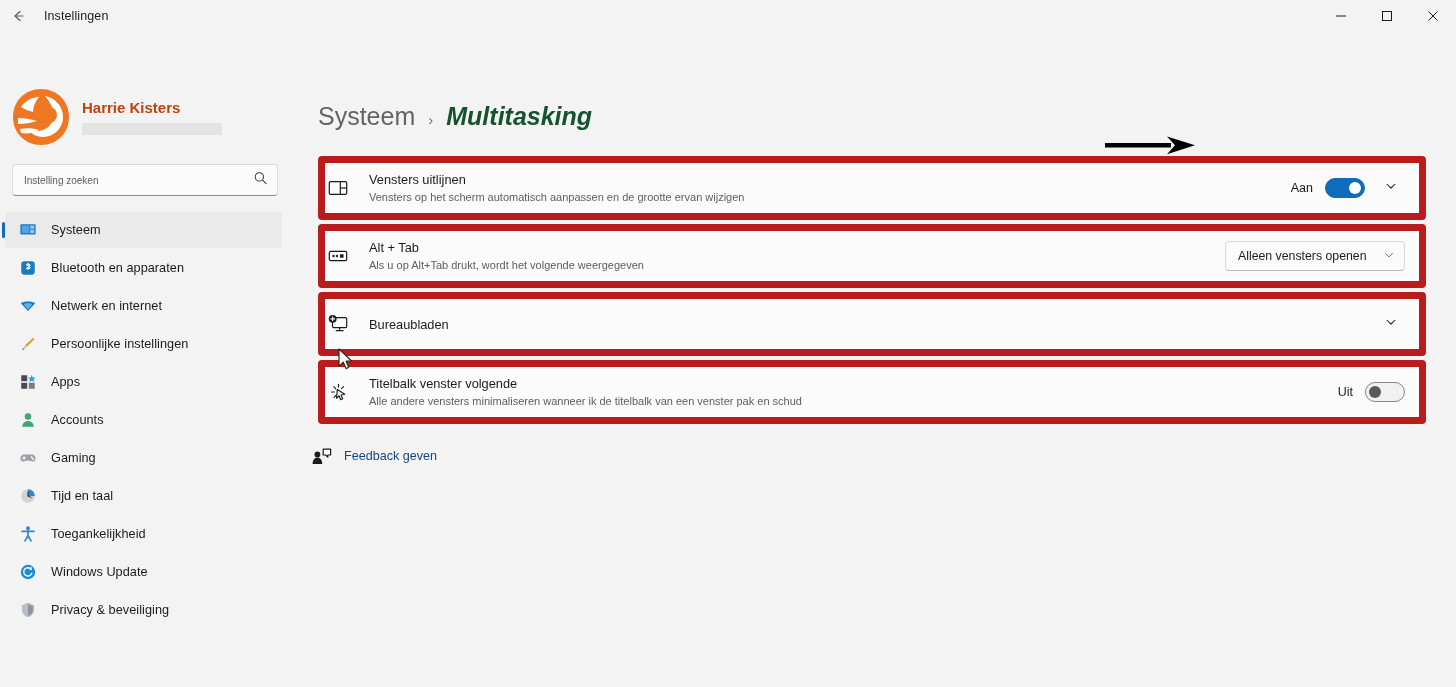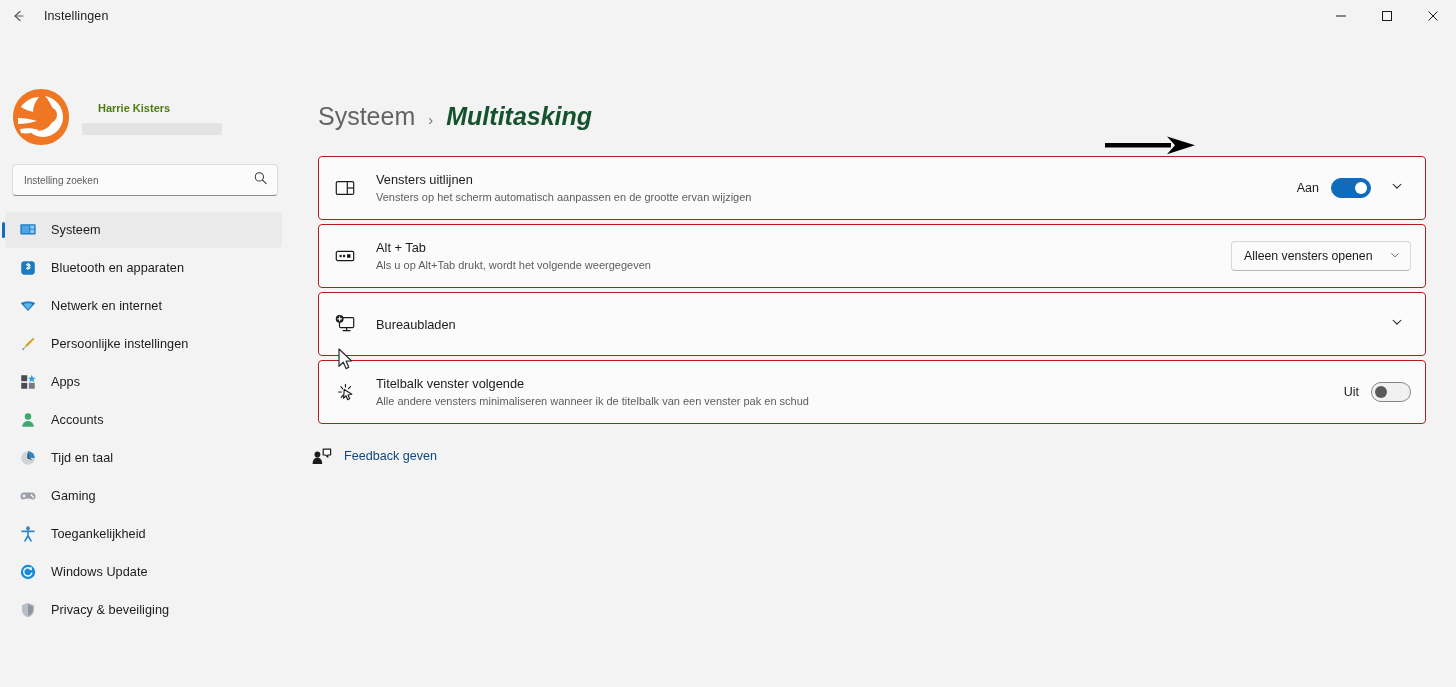--- a/index.html
+++ b/index.html
@@ -78,25 +78,24 @@
   .avatar {
     width: 62px; height: 62px;
     flex: 0 0 62px;
     border-radius: 50%;
     overflow: hidden;
     display: flex; align-items: center; justify-content: center;
     background: transparent;
   }
   .profile-text { margin-left: 10px; }
   .profile-name {
-    font-size: 11px;
+    font-size: 15px;
     font-weight: bold;
-    color: #4d7c0f;
+    color: #c2410c;
     line-height: 16px;
-    margin-left: 16px;
   }
   .profile-email-redacted {
     margin-top: 7px;
     width: 140px; height: 12px;
     background: #e3e3e4;
     border-radius: 2px;
   }
   .search-wrap {
     margin: 12px 12px 10px 12px;
     position: relative;
@@ -182,26 +181,26 @@
   .crumb-current {
     font-size: 25px;
     color: #14532d;
     font-weight: bold;
     font-style: italic;
   }
 
   .cards { display: flex; flex-direction: column; }
   .card {
     background: #fbfbfb;
-    border: 1px solid #b91c1c;
+    border: 7px solid #b91c1c;
     border-radius: 4px;
     margin-bottom: 4px;
     display: flex;
     align-items: center;
-    padding: 0 14px 0 13px;
+    padding: 0 14px 0 0;
     min-height: 64px;
     cursor: default;
   }
   .card-icon {
     width: 26px; height: 26px;
     flex: 0 0 26px;
     display: flex; align-items: center; justify-content: center;
     margin-right: 18px;
     position: relative;
   }
@@ -444,38 +443,38 @@
               <circle cx="10" cy="6" r="3.6" fill="#3fa86f"></circle>
               <path d="M3.6 17.5 C3.6 13.6 6.5 11 10 11 C13.5 11 16.4 13.6 16.4 17.5 Z" fill="#3fa86f"></path>
             </svg>
           </span>
           <span class="nav-label">Accounts</span>
         </div>
 
         <div class="nav-item">
           <span class="nav-icon">
             <svg width="18" height="18" viewBox="0 0 20 20">
-              <circle cx="10" cy="10" r="7.6" fill="#cfd4d9"></circle>
-              <path d="M10 2.4 A7.6 7.6 0 0 1 17.6 10 L10 10 Z" fill="#2f86c8"></path>
-              <path d="M10 10 L10 5.4 M10 10 L13.4 11.6" stroke="#2b2b2b" stroke-width="1.1" stroke-linecap="round"></path>
-            </svg>
-          </span>
-          <span class="nav-label">Tijd en taal</span>
-        </div>
-
-        <div class="nav-item">
-          <span class="nav-icon">
-            <svg width="18" height="18" viewBox="0 0 20 20">
               <path d="M5.4 6 H14.6 C17 6 18.4 8.2 18.4 10.6 C18.4 12.6 17.2 14 15.6 14 C14 14 13.4 12.8 10 12.8 C6.6 12.8 6 14 4.4 14 C2.8 14 1.6 12.6 1.6 10.6 C1.6 8.2 3 6 5.4 6 Z" fill="#9aa0a6"></path>
               <path d="M5.6 8.3 V11.5 M4 9.9 H7.2" stroke="#ffffff" stroke-width="1.15" stroke-linecap="round"></path>
               <circle cx="14" cy="9.1" r="1.05" fill="#ffffff"></circle>
               <circle cx="15.6" cy="11" r="1.05" fill="#ffffff"></circle>
             </svg>
           </span>
           <span class="nav-label">Gaming</span>
+        </div>
+
+        <div class="nav-item">
+          <span class="nav-icon">
+            <svg width="18" height="18" viewBox="0 0 20 20">
+              <circle cx="10" cy="10" r="7.6" fill="#cfd4d9"></circle>
+              <path d="M10 2.4 A7.6 7.6 0 0 1 17.6 10 L10 10 Z" fill="#2f86c8"></path>
+              <path d="M10 10 L10 5.4 M10 10 L13.4 11.6" stroke="#2b2b2b" stroke-width="1.1" stroke-linecap="round"></path>
+            </svg>
+          </span>
+          <span class="nav-label">Tijd en taal</span>
         </div>
 
         <div class="nav-item">
           <span class="nav-icon">
             <svg width="18" height="18" viewBox="0 0 20 20">
               <circle cx="10" cy="3.6" r="2.1" fill="#2f86c8"></circle>
               <path d="M3.4 7 H16.6" stroke="#2f86c8" stroke-width="1.9" stroke-linecap="round"></path>
               <path d="M10 6.6 V12 M10 12 L6.6 17.6 M10 12 L13.4 17.6" stroke="#2f86c8" stroke-width="1.9" stroke-linecap="round" fill="none"></path>
             </svg>
           </span>

